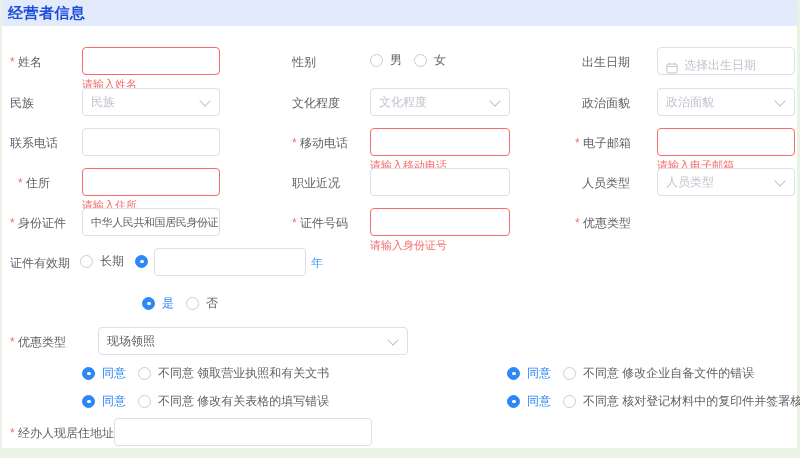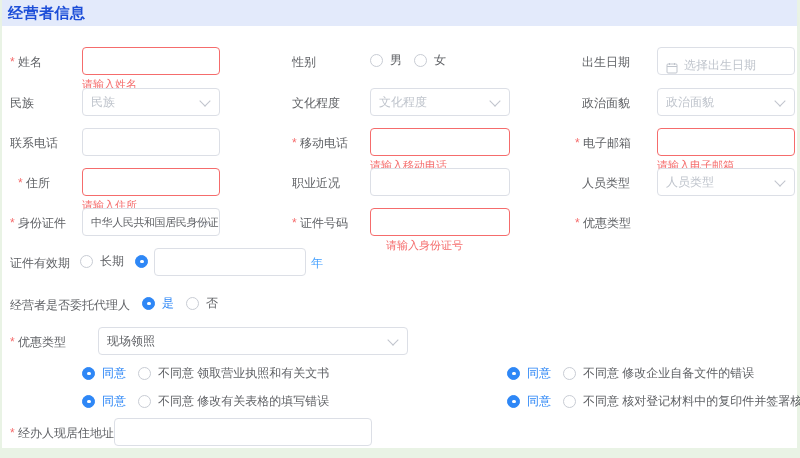--- a/index.html
+++ b/index.html
@@ -129,36 +129,35 @@
     </div>
 
     <span class="lbl req" style="left:8px;top:189px">身份证件</span>
     <div class="sel small" style="left:80px;top:182px;width:138px">
       <span>中华人民共和国居民身份证</span>
       <span class="chev"></span>
     </div>
 
     <span class="lbl req" style="left:290px;top:189px">证件号码</span>
     <input class="inp err" style="left: 368px; top: 182px; width: 140px;">
-    <span class="errmsg" style="left:384px;top:212px">请输入身份证号</span>
+    <span class="errmsg" style="left:368px;top:212px">请输入身份证号</span>
 
     <span class="lbl req" style="left:573px;top:189px">优惠类型</span>
 
     <span class="lbl" style="left:8px;top:229px">证件有效期</span>
     <span class="radio" style="left:78px;top:228px">
       <span class="rdot"></span>
       <span class="rlabel">长期</span>
     </span>
     <span class="radio checked" style="left:133px;top:228px">
       <span class="rdot"></span>
     </span>
     <input class="inp" style="left: 152px; top: 222px; width: 152px;">
     <span class="unit" style="left:309px;top:229px">年</span>
 
-    <span class="lbl" style="left:8px;top:271px">经营者是否委托代理人</span>
     <span class="radio checked" style="left:140px;top:270px">
       <span class="rdot"></span>
       <span class="rlabel">是</span>
     </span>
     <span class="radio" style="left:184px;top:270px">
       <span class="rdot"></span>
       <span class="rlabel">否</span>
     </span>
 
     <span class="lbl req" style="left:8px;top:308px">优惠类型</span>

